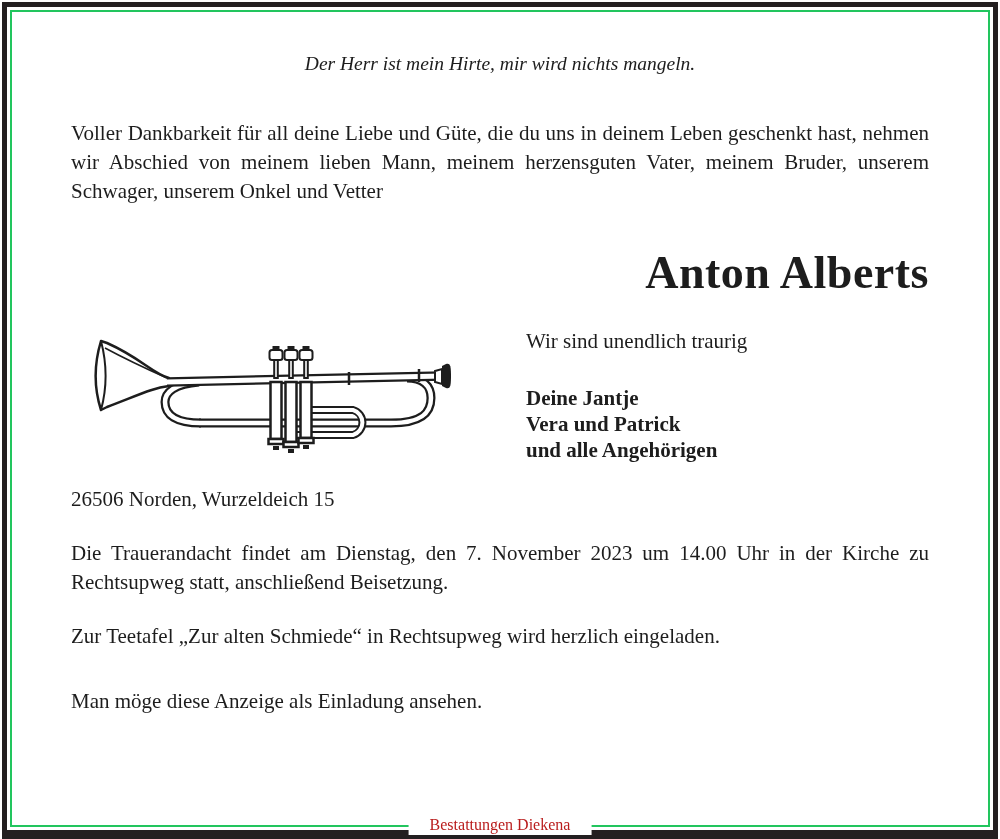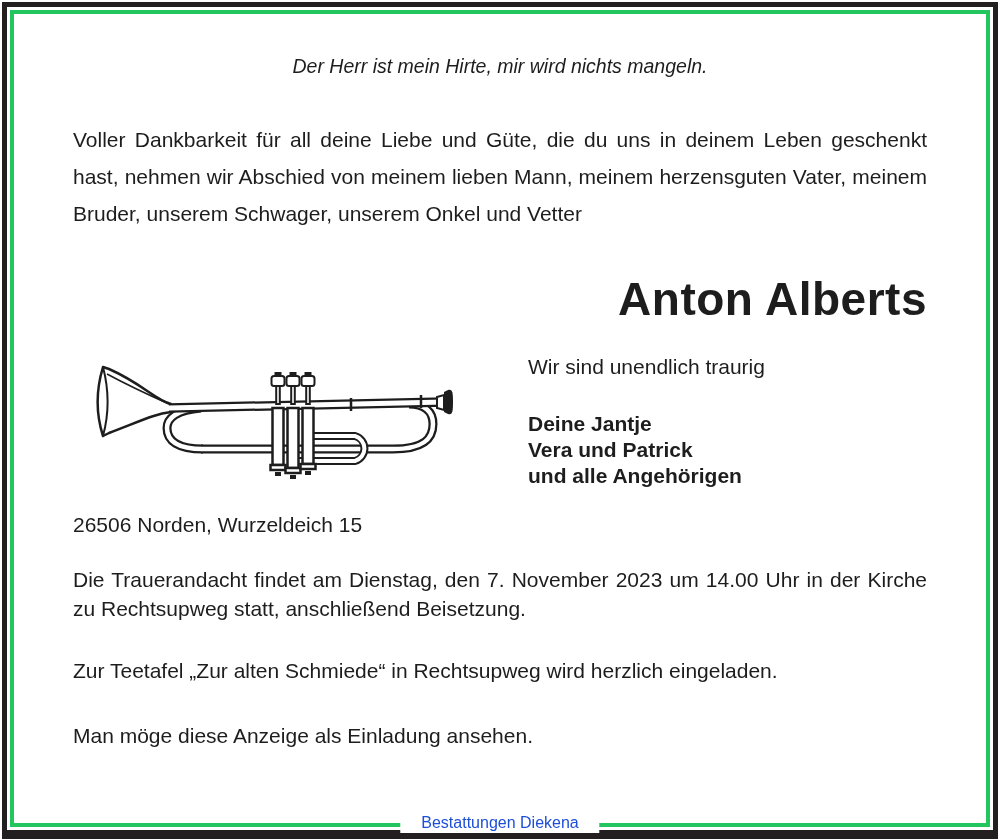--- a/index.html
+++ b/index.html
@@ -7,42 +7,43 @@
     position:relative; width:1000px; height:839px; background:#ffffff;
     font-family:"Liberation Sans", sans-serif; color:#1d1d1d; overflow:hidden;
   }
   .outer-frame {
     position:absolute; top:2px; left:2px; right:2px; bottom:0;
     border:5px solid #231f20; border-bottom-width:9px;
     padding:3px; box-sizing:border-box;
   }
   .inner-frame {
     width:100%; height:100%; box-sizing:border-box;
-    border:4px solid #22c55e; position:relative;
+    border:2px solid #22c55e; position:relative;
     padding:40px 59px 0 59px;
+    font-family:Liberation Serif, serif;
   }
   .quote { text-align:center; font-style:italic; font-size:19.5px; line-height:24px; margin:0 0 43px 0; }
-  .intro { font-size:21px; line-height:37px; text-align:justify; margin:0 0 40px 0; hyphens:none; }
+  .intro { font-size:21px; line-height:29px; text-align:justify; margin:0 0 40px 0; hyphens:none; }
   .deceased-name { text-align:right; font-size:46px; font-weight:bold; line-height:54px; margin:0 0 22px 0; letter-spacing:0.5px; }
   .dates { display:flex; justify-content:center; gap:100px; font-size:21px; line-height:28px; margin:0 0 34px 0; }
   .date-group { white-space:nowrap; }
   .memorial-row { display:flex; align-items:flex-start; }
   .trumpet { flex:0 0 auto; margin:16px 0 0 20px; }
   .mourners-col { margin-left:70px; padding-top:6px; font-size:21px; }
   .grief { margin:0 0 31px 0; line-height:26px; }
   .mourner { font-weight:bold; line-height:26px; }
   .address { font-size:21px; line-height:28px; margin-top:22px; }
   .para { font-size:21px; line-height:29px; margin:26px 0 0 0; }
   .justify { text-align:justify; }
-  .tea { margin-top:33px; }
+  .tea { margin-top:25px; }
   .note { margin-top:36px; }
   .footer-label {
     position:absolute; left:50%; bottom:-10px; transform:translateX(-50%);
     background:#ffffff; padding:0 21px; font-size:16px; line-height:20px;
-    white-space:nowrap; color:#1d4ed8;
+    white-space:nowrap; color:#b91c1c;
   }
 </style>
 </head>
 <body>
 
 <div class="page">
   <div class="outer-frame">
     <div class="inner-frame">
 
       <div class="quote">Der Herr ist mein Hirte, mir wird nichts mangeln.</div>

